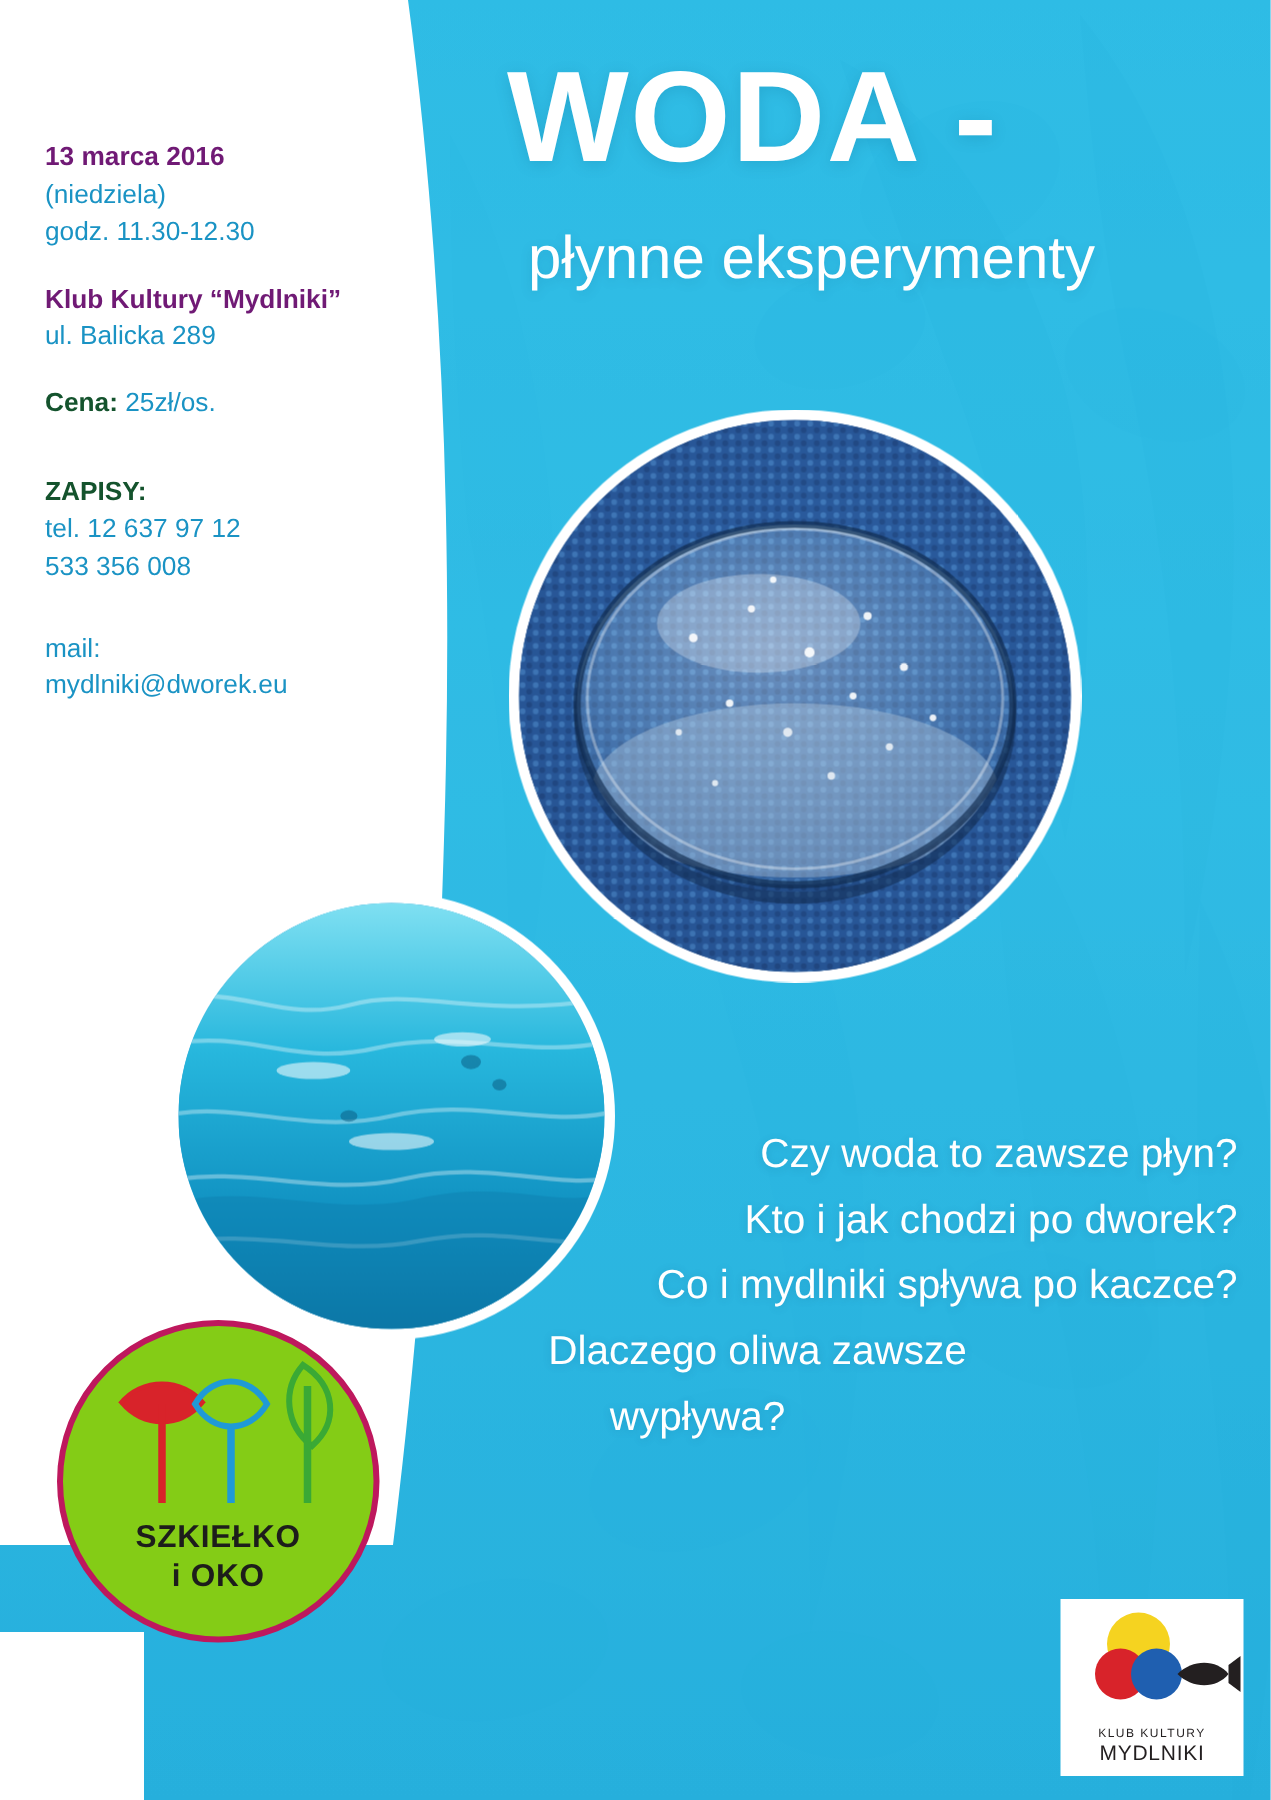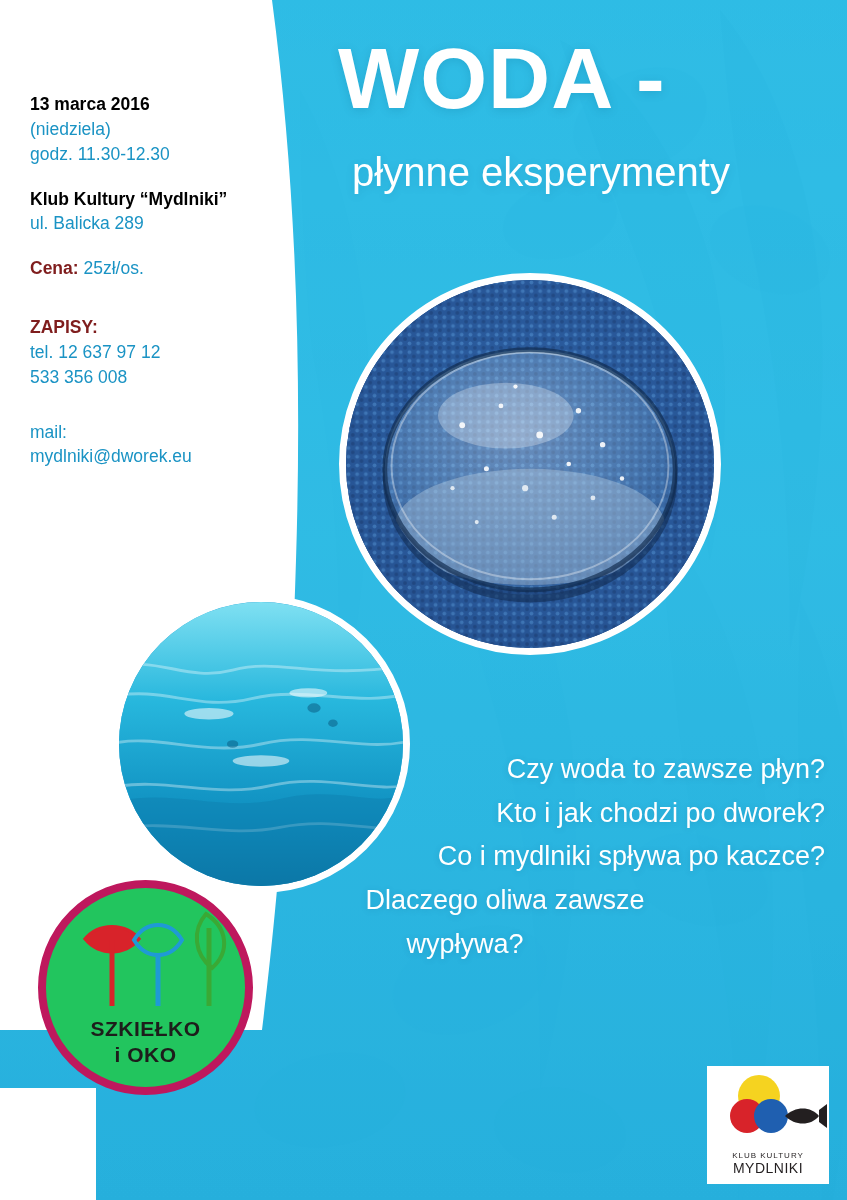--- a/index.html
+++ b/index.html
@@ -41,22 +41,22 @@
     position: absolute;
     left: 30px;
     top: 92px;
     width: 250px;
     z-index: 6;
     color: #1a93c4;
     font-size: 17.5px;
     line-height: 1.42;
   }
   .info .blk { margin-bottom: 20px; }
-  .info .strong-line { font-weight: bold; color: #000000; }
-  .info .lbl { font-weight: bold; color: #7f1d1d; }
+  .info .strong-line { font-weight: bold; color: #701a75; }
+  .info .lbl { font-weight: bold; color: #14532d; }
 
   
   .title-main {
     position: absolute;
     left: 338px;
     top: 38px;
     color: #ffffff;
     font-size: 86px;
     font-weight: bold;
     letter-spacing: 1px;
@@ -120,23 +120,23 @@
   .questions div { white-space: nowrap; }
 
   
   .logo-circle {
     position: absolute;
     left: 38px;
     top: 880px;
     width: 215px;
     height: 215px;
     border-radius: 50%;
-    background: #22c55e;
+    background: #84cc16;
     z-index: 6;
-    border: 8px solid #be185d;
+    border: 4px solid #be185d;
     box-sizing: border-box;
   }
   .logo-text {
     position: absolute;
     left: 0;
     right: 0;
     top: 128px;
     text-align: center;
     color: #1d1d1b;
     font-size: 21px;

